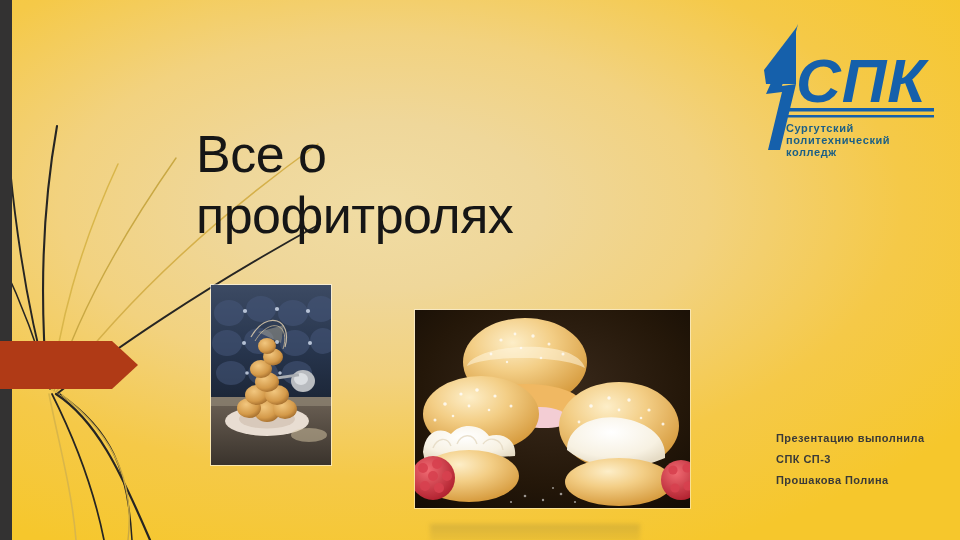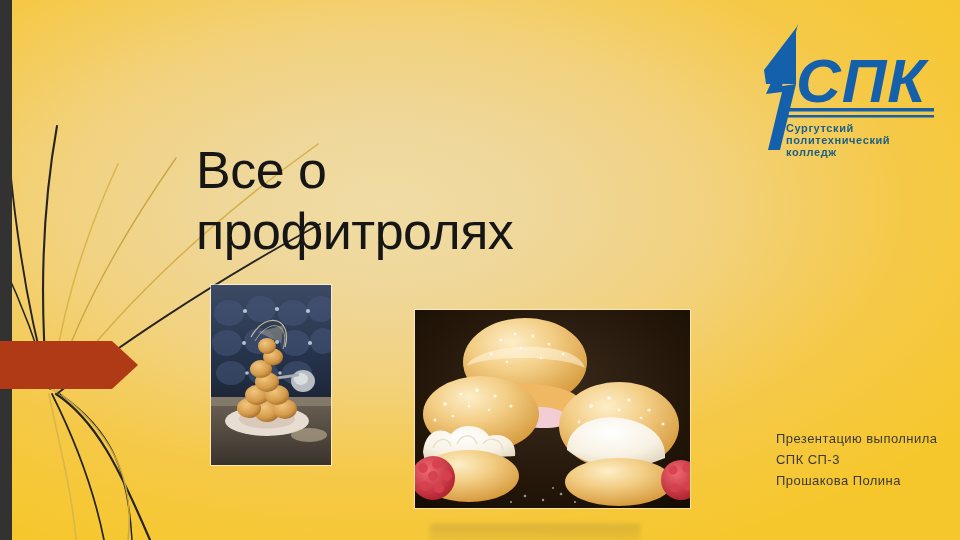--- a/index.html
+++ b/index.html
@@ -38,21 +38,21 @@
   
   .arrow {
     position: absolute;
     left: 0; top: 341px;
     width: 138px; height: 48px;
   }
   
   .title {
     position: absolute;
     left: 196px;
-    top: 140px;
+    top: 124px;
     width: 520px;
     color: #161616;
     font-size: 52px;
     font-weight: 300;
     line-height: 1.17;
     letter-spacing: -0.5px;
     white-space: pre-line;
   }
   
   .logo {
@@ -86,22 +86,22 @@
     background: linear-gradient(180deg, rgba(120,105,60,.22), rgba(120,105,60,.06));
     filter: blur(2px);
   }
   
   .author {
     position: absolute;
     left: 776px;
     top: 428px;
     width: 180px;
     color: #3a3a38;
-    font-size: 13px;
-    font-weight: 400;
+    font-size: 11px;
+    font-weight: 700;
     letter-spacing: .45px;
     line-height: 21px;
   }
   .author div { white-space: nowrap; }
 </style>
 </head>
 <body>
 
 <div class="slide">
 

